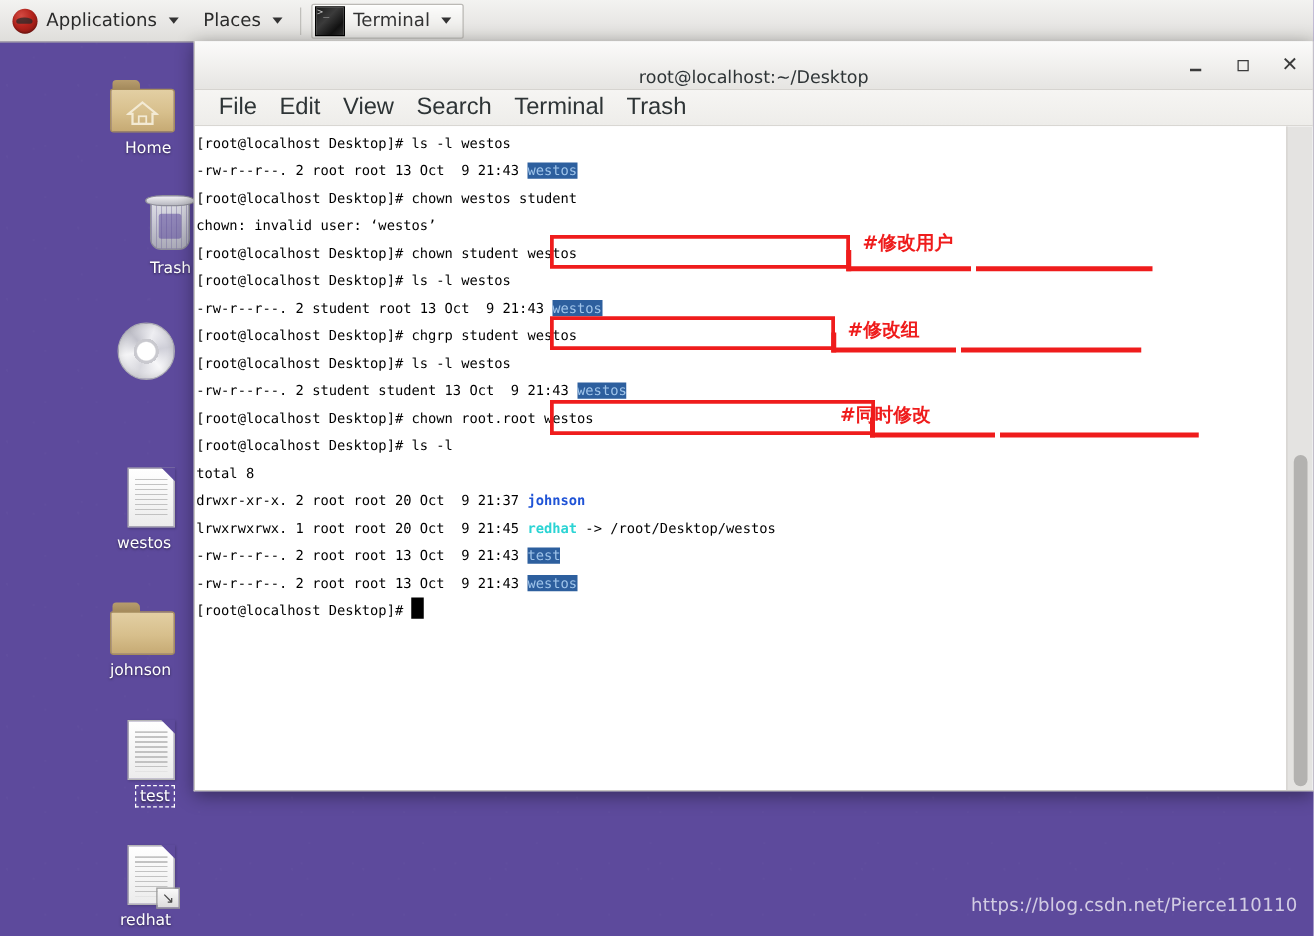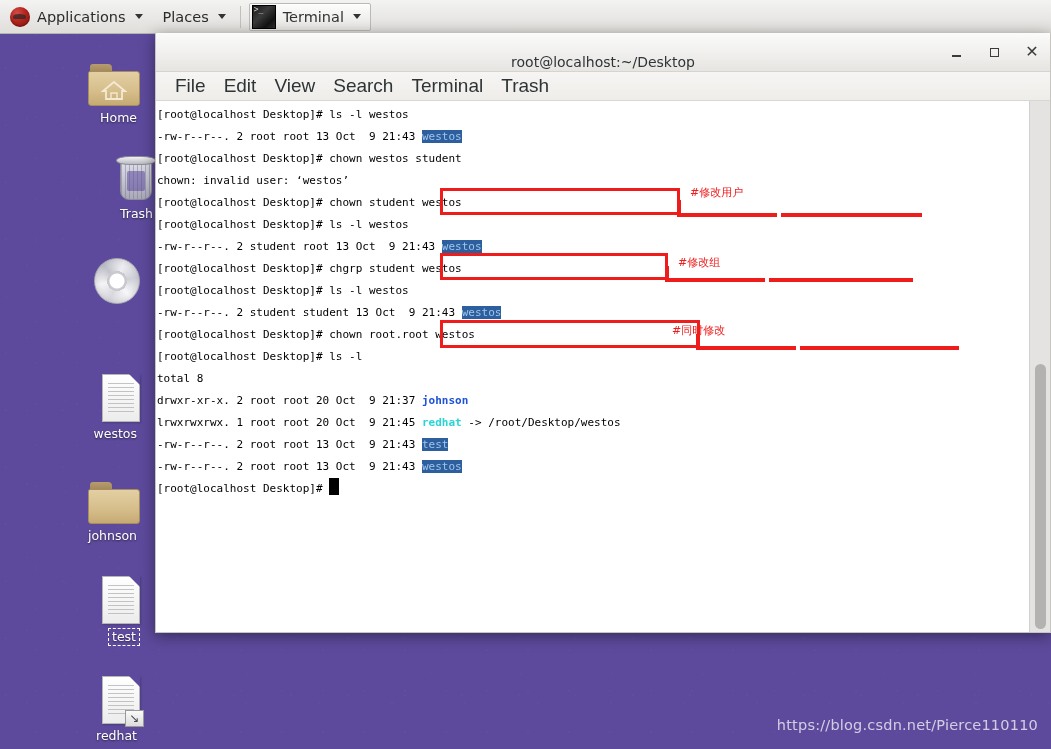--- a/index.html
+++ b/index.html
@@ -386,22 +386,22 @@
   .ann-box {
     position: absolute;
     border: 3px solid #ef1c1c;
     box-sizing: border-box;
     pointer-events: none;
   }
   .ann-text {
     position: absolute;
     color: #ef1c1c;
     font-family: "DejaVu Sans", sans-serif;
-    font-size: 11px;
-    font-weight: normal;
+    font-size: 15px;
+    font-weight: bold;
     white-space: nowrap;
   }
   .ann-line {
     position: absolute;
     height: 4px;
     background: #ef1c1c;
   }
   .ann-line.seg {
     background: repeating-linear-gradient(to right,
       #ef1c1c 0 96px, #ef1c1c 96px 100px, transparent 100px 104px, #ef1c1c 104px 200px);

